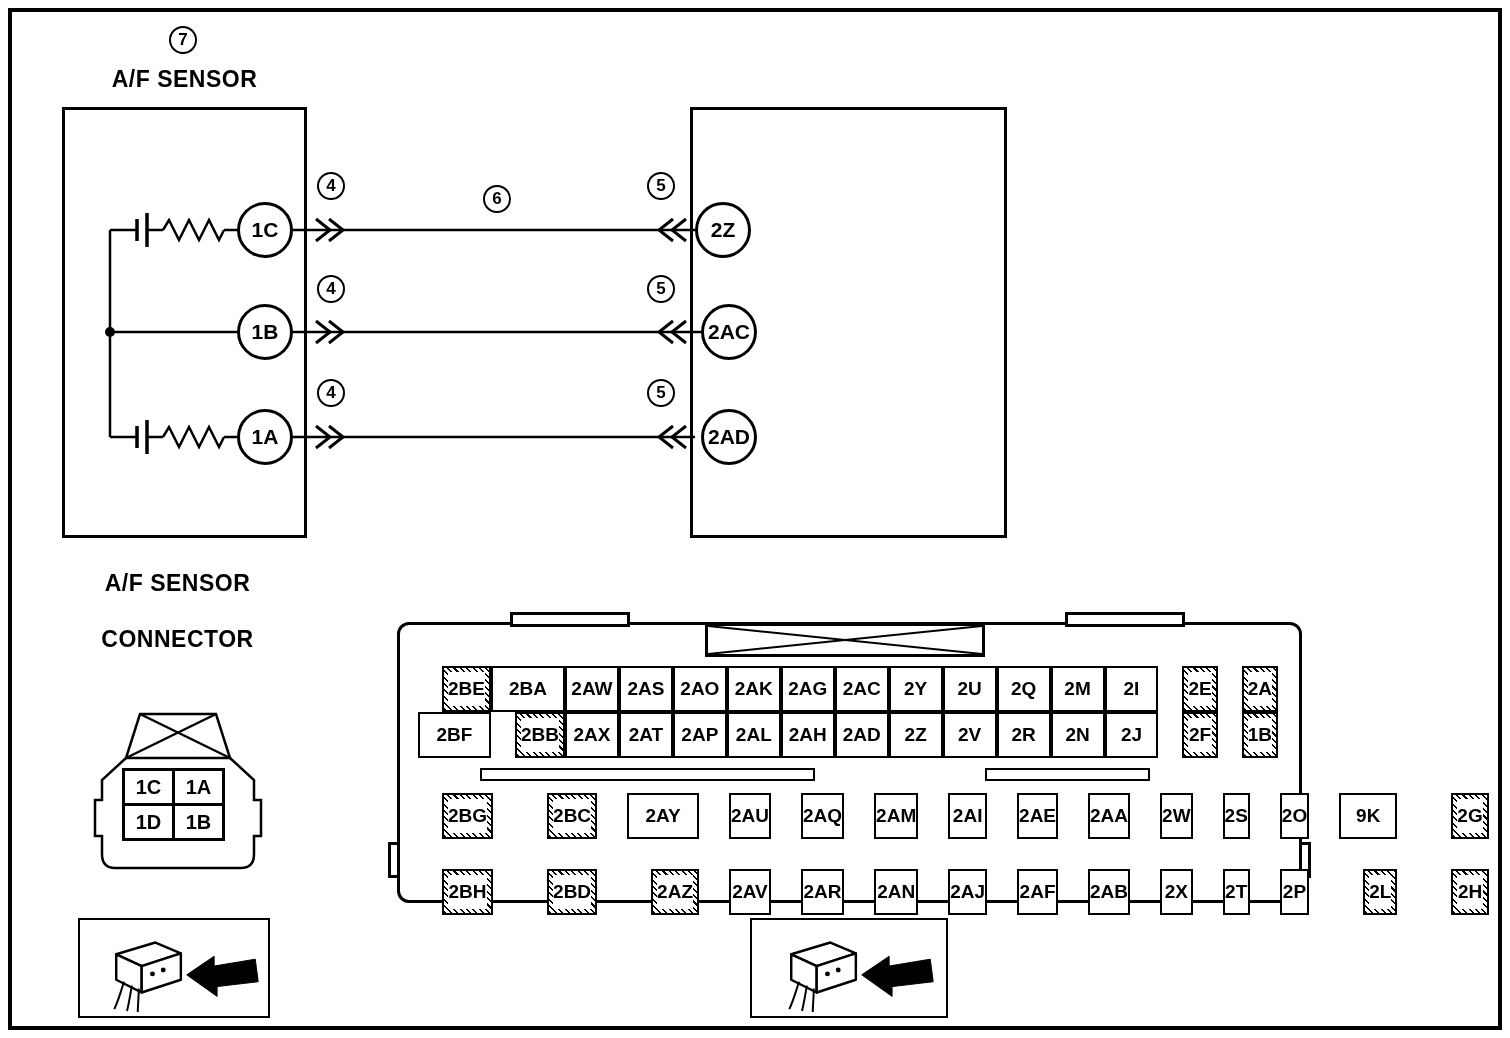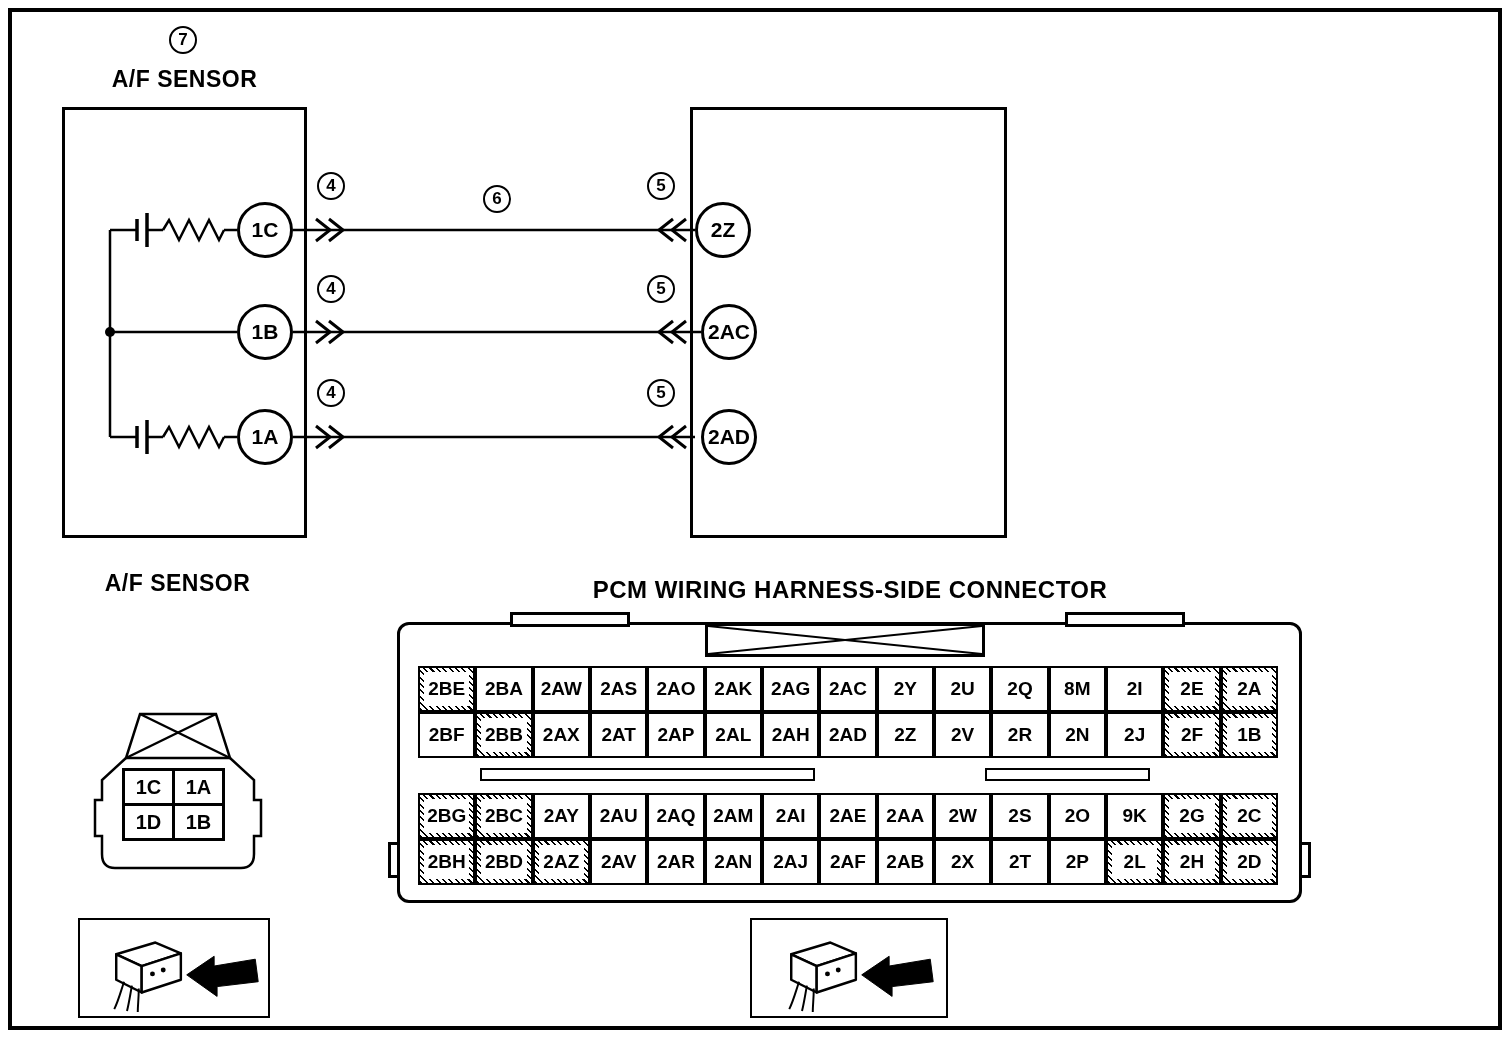--- a/index.html
+++ b/index.html
@@ -34,21 +34,21 @@
   .tab   { position:absolute; border:3px solid #000; background:#fff; z-index:2; }
   .xbox  { position:absolute; left:705px; top:623px; width:280px; height:34px;
            border:3px solid #000; background:#fff; z-index:2; }
   .xbox svg, .xbox { overflow:hidden; }
   .slot  { position:absolute; height:13px; border:2px solid #000; background:#fff; z-index:2; }
   .bump  { position:absolute; width:12px; height:36px; border:3px solid #000; background:#fff; z-index:0; }
   .pgrid { position:absolute; left:418px; width:860px; display:grid;
            grid-template-columns:repeat(15,1fr); grid-auto-rows:46px; z-index:2; }
   .pcell { border:2px solid #000; background:#0ea5e9; display:flex; font-weight:bold; font-size:19px; }
   .pcell span { flex:1; display:flex; align-items:center; justify-content:center; background:#fff; }
-  .pcell.hatched { padding:4px; background:repeating-linear-gradient(45deg,#000 0 1.5px,#fff 1.5px 4.5px); }
+  .pcell.hatched { padding:4px; background:repeating-linear-gradient(45deg,#000 0 1.5px,#fff 1.5px 4.5px);margin-left:24px; }
   .viewbox { position:absolute; border:2.5px solid #000; background:#fff; z-index:2;
              display:flex; align-items:center; justify-content:center; }
 </style>
 </head>
 <body>
 
 <div class="canvas">
   <div class="frame"></div>
 
   <div class="box" style="left:62px; top:107px; width:245px; height:431px;"></div>
@@ -123,27 +123,27 @@
   <div class="ref" style="left:483px; top:185px;">6</div>
 
   <div class="pin-circle" style="left:237px; top:202px;">1C</div>
   <div class="pin-circle" style="left:237px; top:304px;">1B</div>
   <div class="pin-circle" style="left:237px; top:409px;">1A</div>
   <div class="pin-circle" style="left:695px; top:202px;">2Z</div>
   <div class="pin-circle" style="left:701px; top:304px;">2AC</div>
   <div class="pin-circle" style="left:701px; top:409px;">2AD</div>
 
   <div class="title" style="left:5px;  top:570px; width:345px;">A/F SENSOR</div>
+  <div class="title" style="left:5px;  top:626px; width:345px;">CONNECTOR</div>
 
   <div class="afcell" style="left:122px; top:768px;">1C</div>
   <div class="afcell" style="left:172px; top:768px;">1A</div>
   <div class="afcell" style="left:122px; top:803px;">1D</div>
   <div class="afcell" style="left:172px; top:803px;">1B</div>
 
-  <div class="title big-title" style="left:400px; top:576px; width:900px;">PCM WIRING HARNESS-SIDE CONNECTOR</div>
   <div class="bump" style="left:388px; top:842px;"></div>
   <div class="bump" style="left:1299px; top:842px;"></div>
   <div class="shell"></div>
   <div class="tab" style="left:510px; top:612px; width:120px; height:15px;"></div>
   <div class="tab" style="left:1065px; top:612px; width:120px; height:15px;"></div>
   <div class="xbox">
     <svg width="100%" height="100%" viewBox="0 0 100 100" preserveAspectRatio="none">
       <line x1="0" y1="0" x2="100" y2="100" stroke="#000" stroke-width="2" vector-effect="non-scaling-stroke"></line>
       <line x1="0" y1="100" x2="100" y2="0" stroke="#000" stroke-width="2" vector-effect="non-scaling-stroke"></line>
     </svg>
@@ -176,21 +176,21 @@
       <div class="pcell">
         <span>2Y</span>
       </div>
       <div class="pcell">
         <span>2U</span>
       </div>
       <div class="pcell">
         <span>2Q</span>
       </div>
       <div class="pcell">
-        <span>8M</span>
+        <span>2M</span>
       </div>
       <div class="pcell">
         <span>2I</span>
       </div>
       <div class="pcell hatched">
         <span>2E</span>
       </div>
       <div class="pcell hatched">
         <span>2A</span>
       </div>
@@ -235,21 +235,21 @@
       </div>
       <div class="pcell hatched">
         <span>2F</span>
       </div>
       <div class="pcell hatched">
         <span>1B</span>
       </div>
     </div>
   <div class="slot" style="left:480px; top:768px; width:335px;"></div>
   <div class="slot" style="left:985px; top:768px; width:165px;"></div>
-  <div class="pgrid" style="top:793px;" id="pcm-grid-bottom">
+  <div class="pgrid" style="top:793px;gap:30px;" id="pcm-grid-bottom">
       <div class="pcell hatched">
         <span>2BG</span>
       </div>
       <div class="pcell hatched">
         <span>2BC</span>
       </div>
       <div class="pcell">
         <span>2AY</span>
       </div>
       <div class="pcell">

